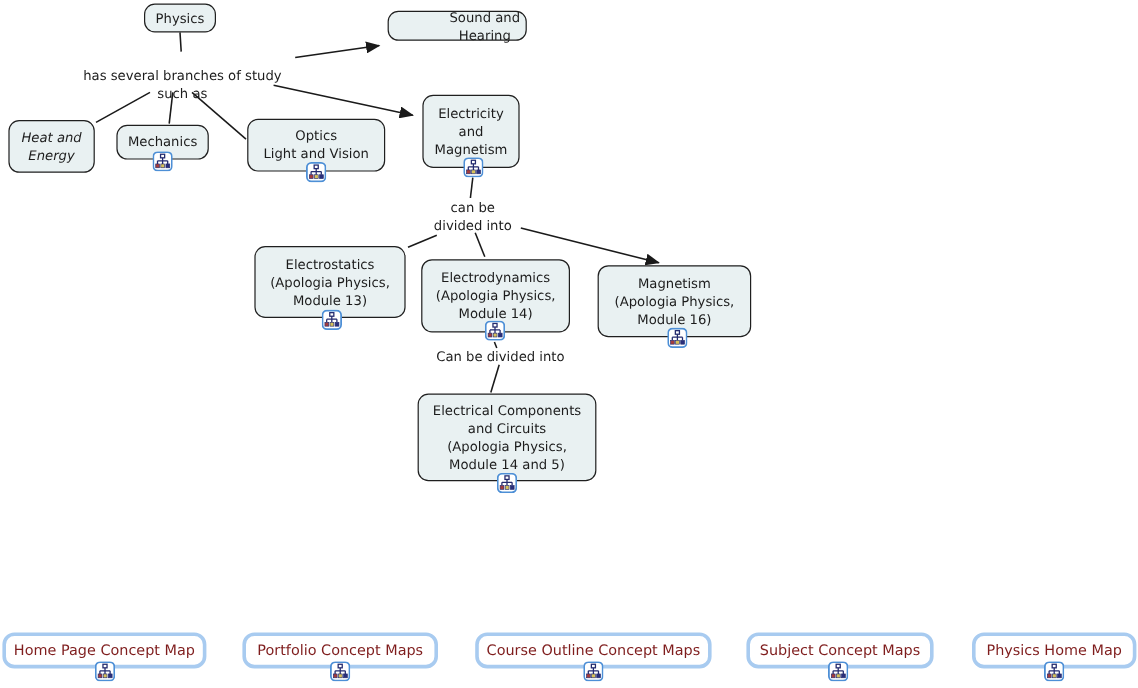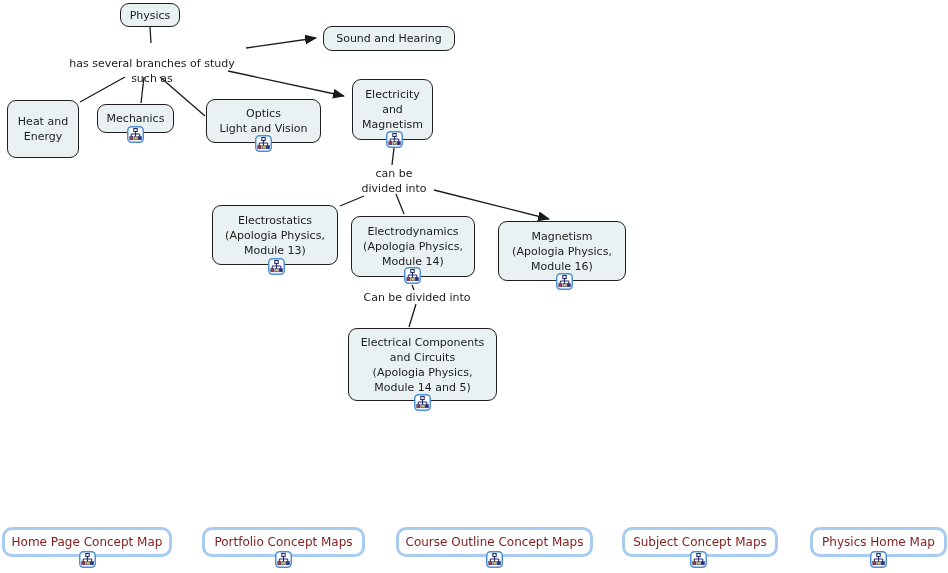--- a/index.html
+++ b/index.html
@@ -56,22 +56,22 @@
     border-radius: 10px;
     display: flex;
     align-items: center;
     justify-content: center;
     color: #7f1d1d;
     font-size: 12px;
     cursor: pointer;
   }
   
   .n0 { left: 120px; top: 3px;   width: 60px;  height: 24px; }
-  .n1 { left: 323px; top: 26px;  width: 132px; height: 25px; }
-  .n2 { left: 7px;   top: 100px; width: 72px;  height: 58px; }
+  .n1 { left: 323px; top: 9px;  width: 116px; height: 25px; padding-left: 46px; }
+  .n2 { left: 7px;   top: 100px; width: 72px;  height: 44px; font-style: italic; }
   .n3 { left: 97px;  top: 104px; width: 77px;  height: 29px; }
   .n4 { left: 206px; top: 99px;  width: 115px; height: 44px; }
   .n5 { left: 352px; top: 79px;  width: 81px;  height: 61px; }
   .n6 { left: 212px; top: 205px; width: 126px; height: 60px; }
   .n7 { left: 351px; top: 216px; width: 124px; height: 61px; text-align: center; }
   .n8 { left: 498px; top: 221px; width: 128px; height: 60px; }
   .n9 { left: 348px; top: 328px; width: 149px; height: 73px; }
   
   .lp0 { left: 57px;  top: 56px;  width: 190px; }
   .lp1 { left: 344px; top: 166px; width: 100px; }

